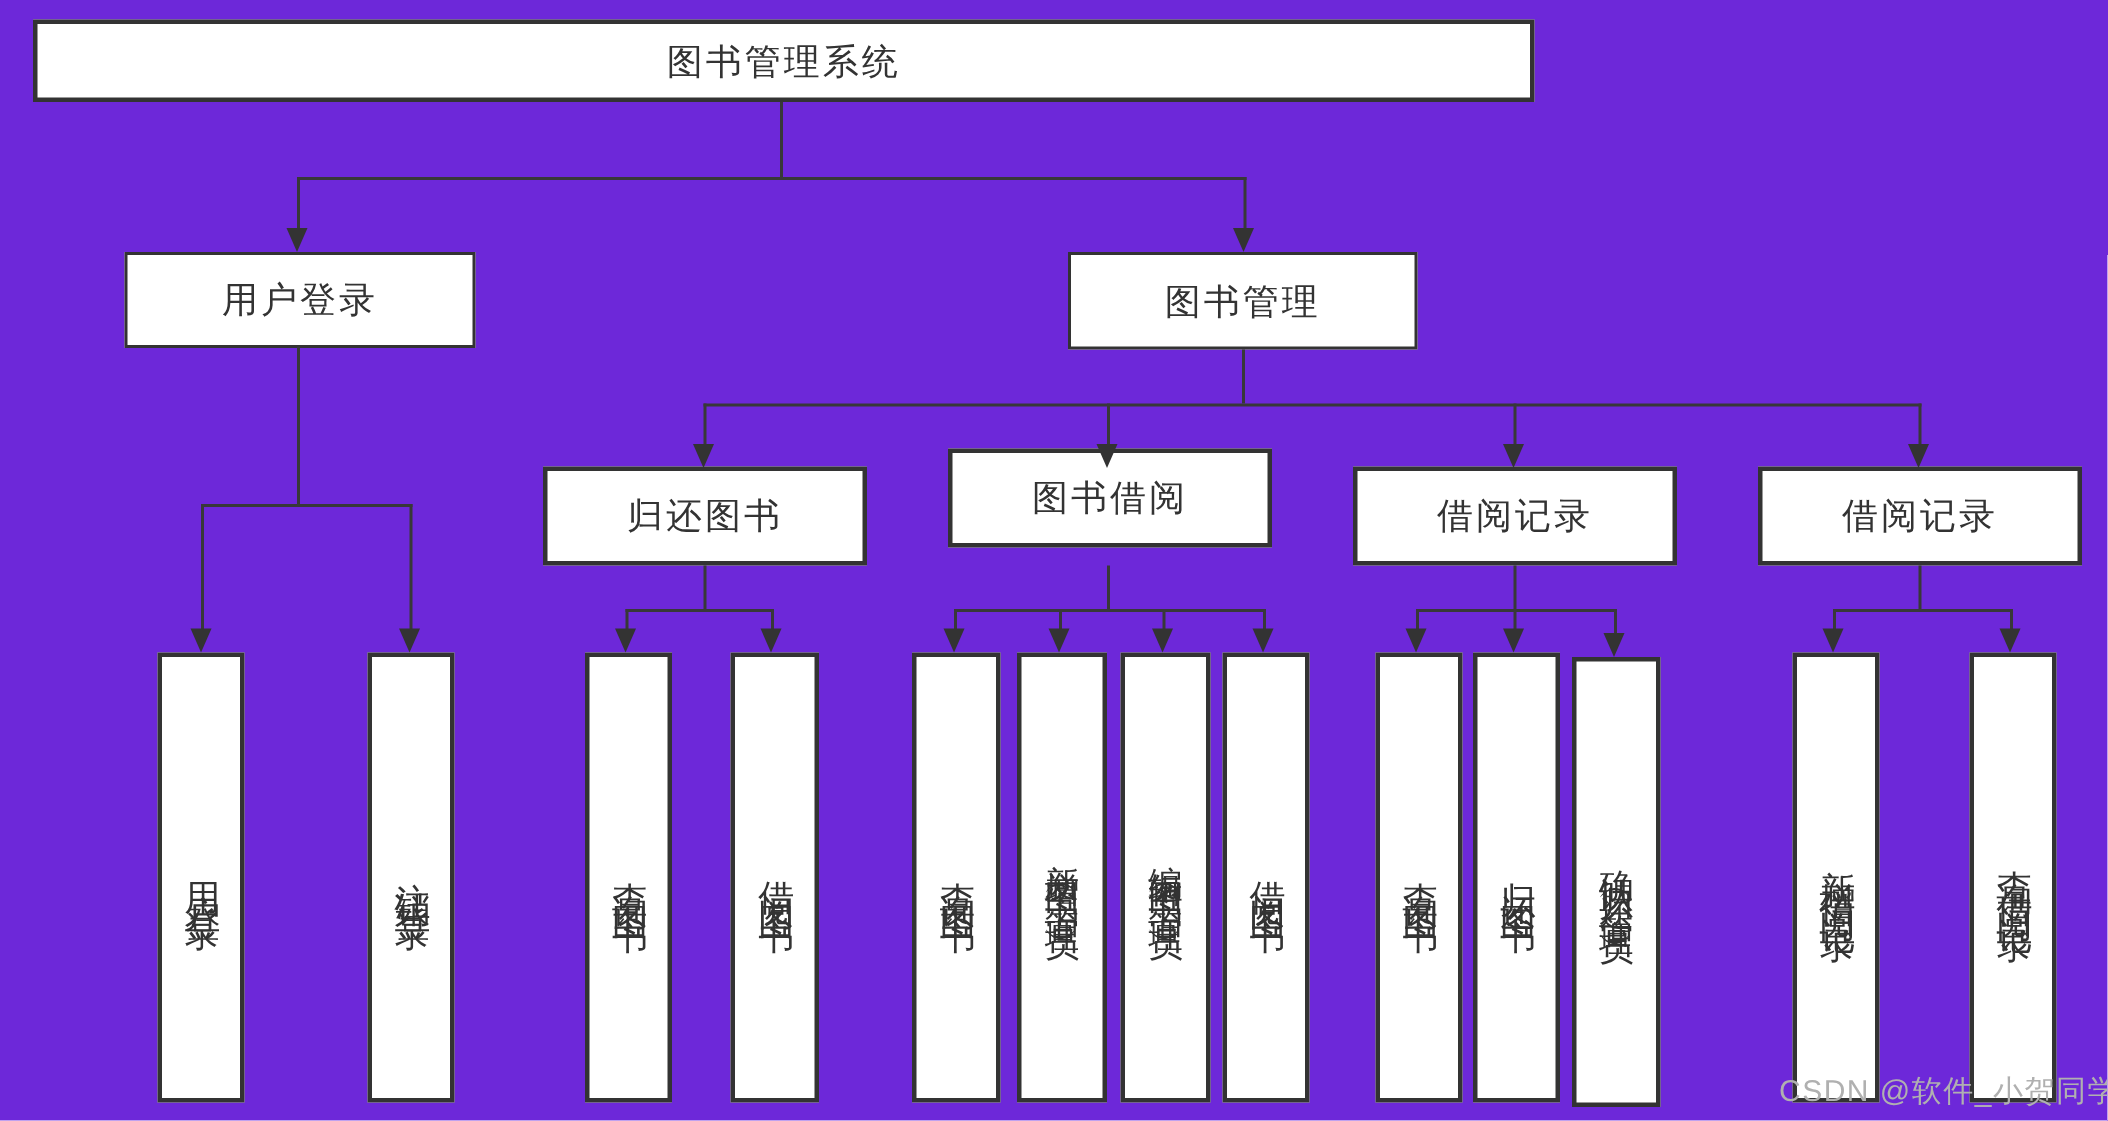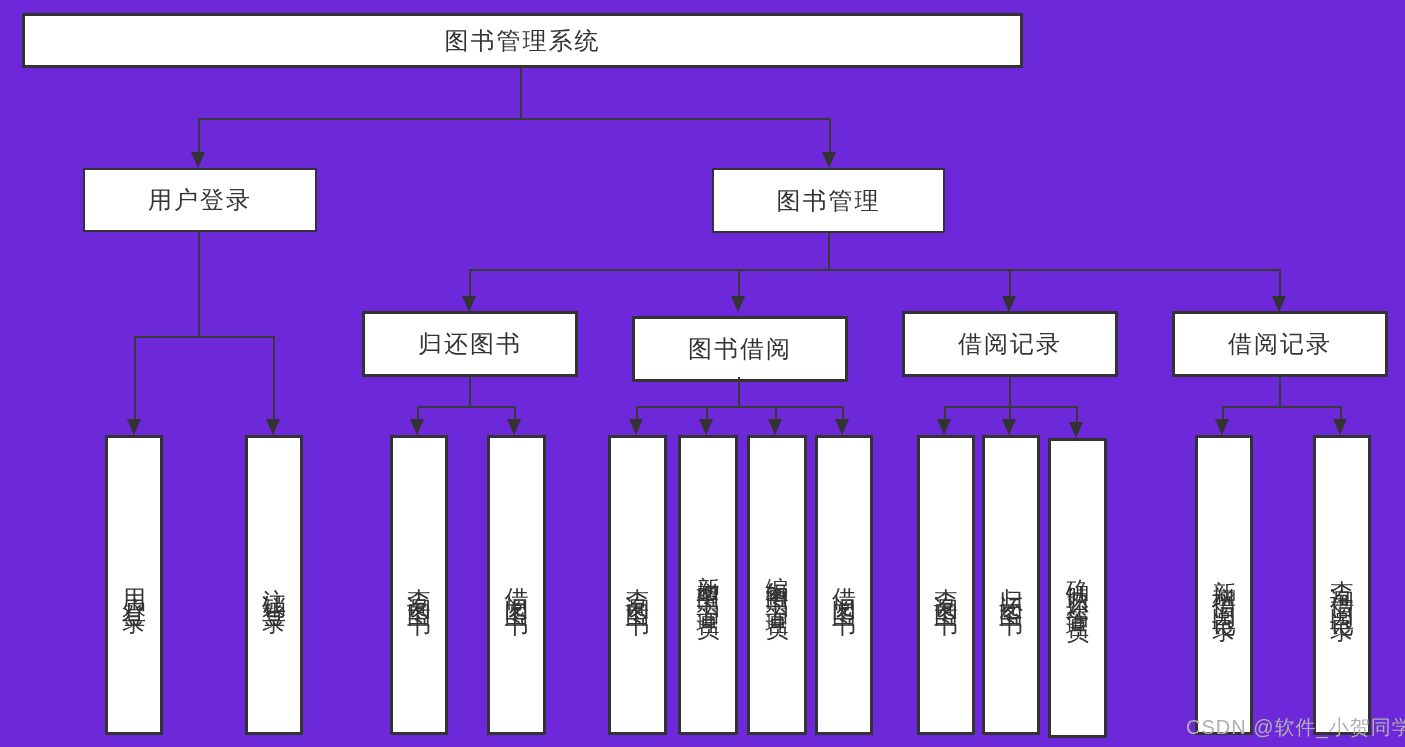--- a/index.html
+++ b/index.html
@@ -76,21 +76,21 @@
   </div>
 
   <div class="box thin" style="left:712px; top:168px; width:233px; height:65px;">
     <span>图书管理</span>
   </div>
 
   <div class="box" style="left:362px; top:311px; width:216px; height:66px;">
     <span>归还图书</span>
   </div>
 
-  <div class="box" style="left:632px; top:316px; width:216px; height:66px;">
+  <div class="box" style="left:632px; top:299px; width:216px; height:66px;">
     <span>图书借阅</span>
   </div>
 
   <div class="box" style="left:902px; top:311px; width:216px; height:66px;">
     <span>借阅记录</span>
   </div>
 
   <div class="box" style="left:1172px; top:311px; width:216px; height:66px;">
     <span>借阅记录</span>
   </div>

